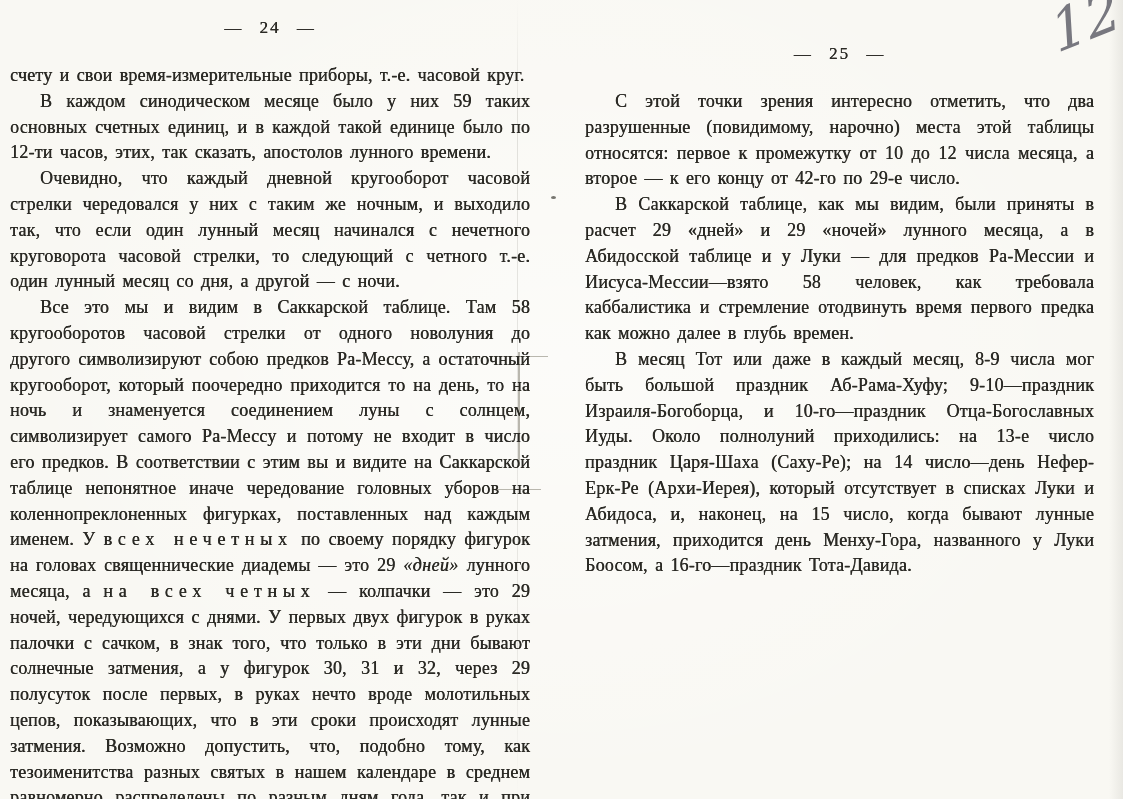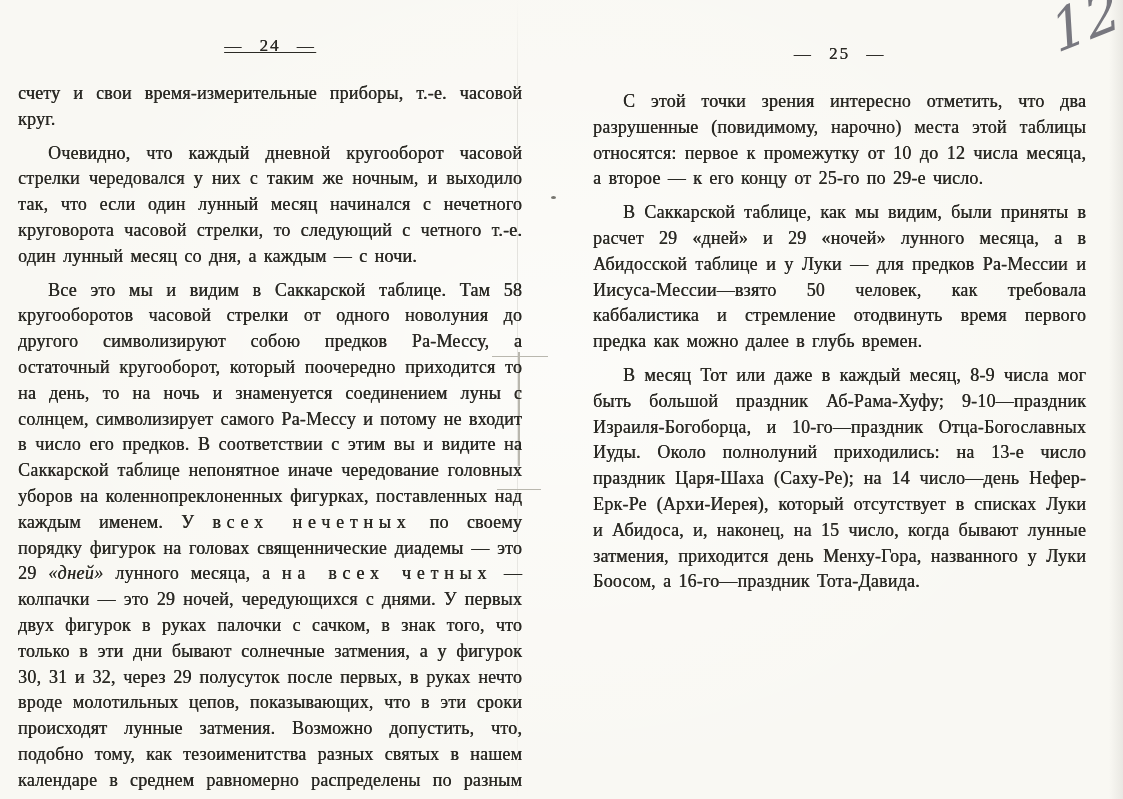--- a/index.html
+++ b/index.html
@@ -35,32 +35,32 @@
   .page-left{left:10px;width:520px;}
   .page-right{left:585px;width:509px;}
   .page-header{
     text-align:center;
     font-size:17px;
     letter-spacing:2px;
     word-spacing:10px;
     color:var(--ink);
     text-shadow:.3px 0 0 currentColor;
   }
-  .page-left .page-header{padding-top:36px;text-decoration:underline;}
+  .page-left .page-header{padding-top:18px;}
   .page-right .page-header{padding-top:44px;}
   .page-body{
     margin-top:25px;
     text-align:justify;
     font-size:18px;
     line-height:25.8px;
     letter-spacing:.2px;
     word-spacing:2.5px;
     text-shadow:.35px 0 0 currentColor; 
   }
-  .para{margin:8px;}
+  .para{margin:0;}
   .para.indent{text-indent:30px;}
   .seg-spaced{letter-spacing:.32em;}
   .seg-italic{font-style:italic;letter-spacing:.4px;font-family:Liberation Serif, serif;}
   
   .handwritten{
     position:absolute;
     left:1050px;top:-12px;
     font-family:"DejaVu Serif",serif;
     font-style:italic;
     font-size:56px;
@@ -101,27 +101,28 @@
   <div class="crease-tick bottom"></div>
   <div class="margin-dot"></div>
   <div class="edge-shade"></div>
 
   <div class="handwritten">12</div>
 
   <div class="page page-left">
     <div class="page-header">— 24 —</div>
     <div class="page-body">
         <p class="para"><span>счету и свои время-измерительные приборы, т.-е. часовой круг.</span></p>
-        <p class="para indent"><span>Очевидно, что каждый дневной кругооборот часовой стрелки чередовался у них с таким же ночным, и выходило так, что если один лунный месяц начинался с нечетного круговорота часовой стрелки, то следующий с четного т.-е. один лунный месяц со дня, а каждым — с ночи.</span></p>
+        <p class="para indent"><span>В каждом синодическом месяце было у них 59 таких основных счетных единиц, и в каждой такой единице было по 12-ти часов, этих, так сказать, апостолов лунного времени.</span></p>
+        <p class="para indent"><span>Очевидно, что каждый дневной кругооборот часовой стрелки чередовался у них с таким же ночным, и выходило так, что если один лунный месяц начинался с нечетного круговорота часовой стрелки, то следующий с четного т.-е. один лунный месяц со дня, а другой — с ночи.</span></p>
         <p class="para indent"><span>Все это мы и видим в Саккарской таблице. Там 58 кругооборотов часовой стрелки от одного новолуния до другого символизируют собою предков Ра-Мессу, а остаточный кругооборот, который поочередно приходится то на день, то на ночь и знаменуется соединением луны с солнцем, символизирует самого Ра-Мессу и потому не входит в число его предков. В соответствии с этим вы и видите на Саккарской таблице непонятное иначе чередование головных уборов на коленнопреклоненных фигурках, поставленных над каждым именем. У </span><span class="seg-spaced">всех нечетных</span><span> по своему порядку фигурок на головах священнические диадемы — это 29 </span><span class="seg-italic">«дней»</span><span> лунного месяца, а </span><span class="seg-spaced">на всех четных</span><span> — колпачки — это 29 ночей, чередующихся с днями. У первых двух фигурок в руках палочки с сачком, в знак того, что только в эти дни бывают солнечные затмения, а у фигурок 30, 31 и 32, через 29 полусуток после первых, в руках нечто вроде молотильных цепов, показывающих, что в эти сроки происходят лунные затмения. Возможно допустить, что, подобно тому, как тезоименитства разных святых в нашем календаре в среднем равномерно распределены по разным дням года, так и при составлении Саккарской</span></p>
       </div>
   </div>
 
   <div class="page page-right">
     <div class="page-header">— 25 —</div>
     <div class="page-body">
-        <p class="para indent"><span>С этой точки зрения интересно отметить, что два разрушенные (повидимому, нарочно) места этой таблицы относятся: первое к промежутку от 10 до 12 числа месяца, а второе — к его концу от 25-го по 29-е число.</span></p>
-        <p class="para indent"><span>В Саккарской таблице, как мы видим, были приняты в расчет 29 «дней» и 29 «ночей» лунного месяца, а в Абидосской таблице и у Луки — для предков Ра-Мессии и Иисуса-Мессии—взято 50 человек, как требовала каббалистика и стремление отодвинуть время первого предка как можно далее в глубь времен.</span></p>
+        <p class="para indent"><span>С этой точки зрения интересно отметить, что два разрушенные (повидимому, нарочно) места этой таблицы относятся: первое к промежутку от 10 до 12 числа месяца, а второе — к его концу от 42-го по 29-е число.</span></p>
+        <p class="para indent"><span>В Саккарской таблице, как мы видим, были приняты в расчет 29 «дней» и 29 «ночей» лунного месяца, а в Абидосской таблице и у Луки — для предков Ра-Мессии и Иисуса-Мессии—взято 58 человек, как требовала каббалистика и стремление отодвинуть время первого предка как можно далее в глубь времен.</span></p>
         <p class="para indent"><span>В месяц Тот или даже в каждый месяц, 8-9 числа мог быть большой праздник Аб-Рама-Хуфу; 9-10—праздник Израиля-Богоборца, и 10-го—праздник Отца-Богославных Иуды. Около полнолуний приходились: на 13-е число праздник Царя-Шаха (Саху-Ре); на 14 число—день Нефер-Ерк-Ре (Архи-Иерея), который отсутствует в списках Луки и Абидоса, и, наконец, на 15 число, когда бывают лунные затмения, приходится день Менху-Гора, названного у Луки Боосом, а 16-го—праздник Тота-Давида.</span></p>
       </div>
   </div>
 
 </div>
 
 </body></html>

